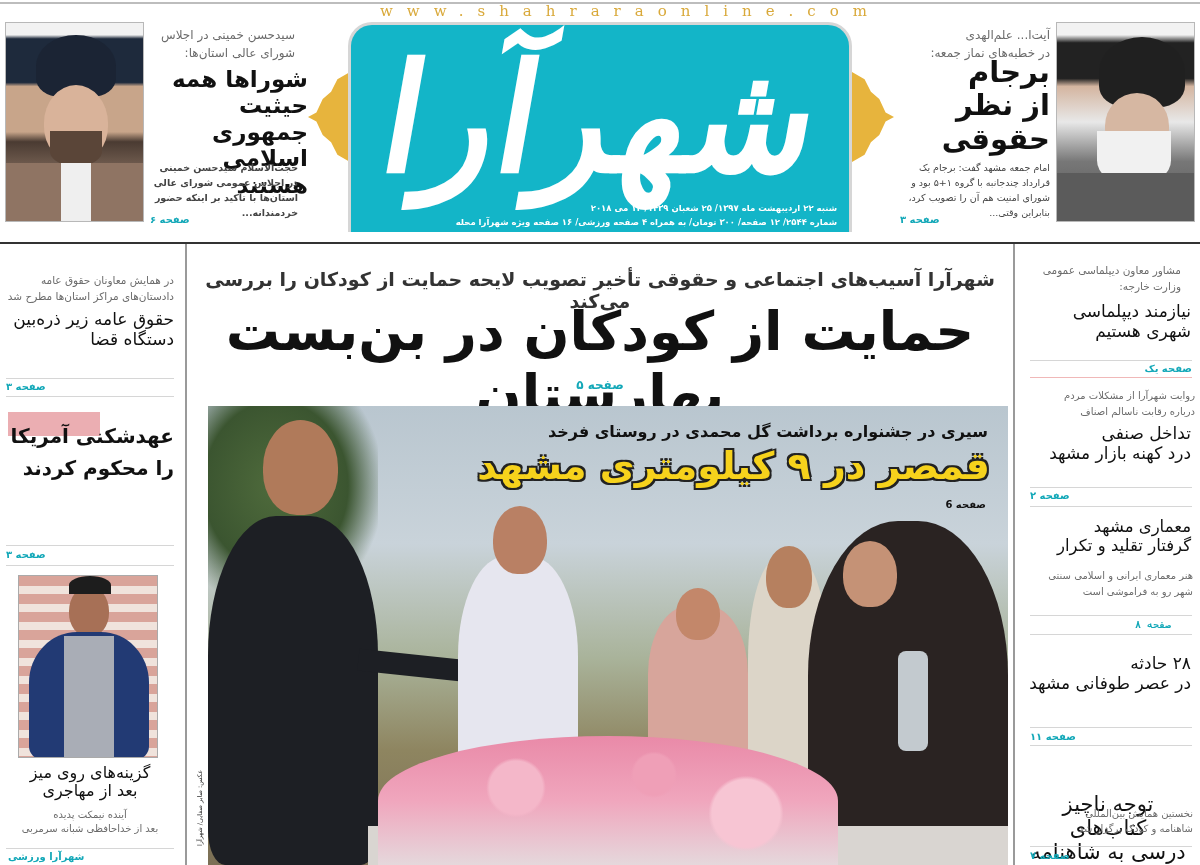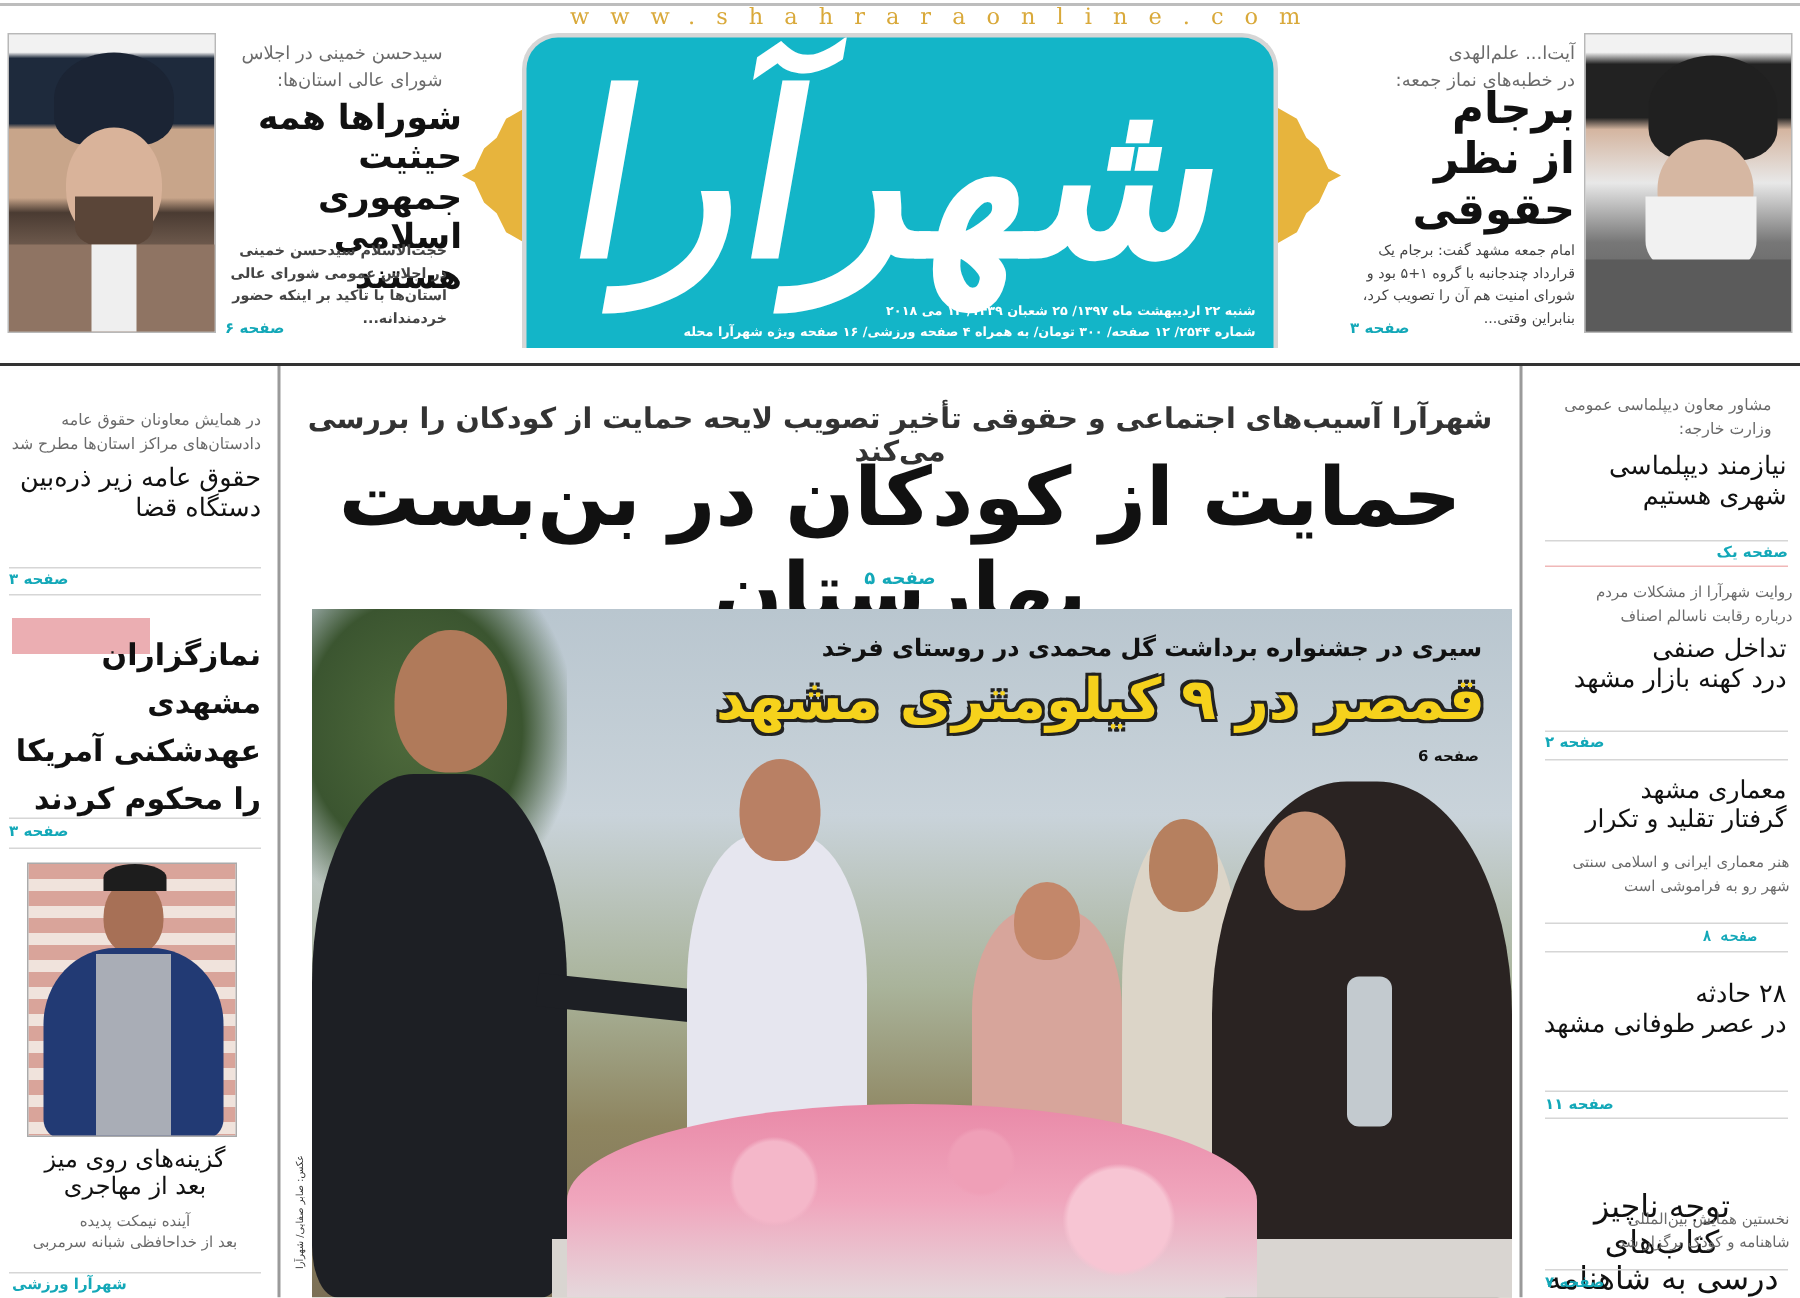--- a/index.html
+++ b/index.html
@@ -150,21 +150,20 @@
 <div class="hl" style="left:6px;top:310px;width:168px;font-size:17px;font-weight:normal;">
   <div>حقوق عامه زیر ذره‌بین</div>
   <div>دستگاه قضا</div>
 </div>
 <div class="rule" style="left:6px;top:378px;width:168px;"></div>
 <div class="page-ref" style="left:6px;top:381px;width:168px;text-align:left;">صفحه ۳</div>
 <div class="rule" style="left:6px;top:396px;width:168px;"></div>
 
 <div class="watermark"></div>
 <div class="hl" style="left:6px;top:420px;width:168px;font-size:20px;line-height:32px;">
-  <div>نمازگزاران مشهدی</div>
   <div>عهدشکنی آمریکا</div>
   <div>را محکوم کردند</div>
 </div>
 <div class="rule" style="left:6px;top:545px;width:168px;"></div>
 <div class="page-ref" style="left:6px;top:549px;width:168px;text-align:left;">صفحه ۳</div>
 <div class="rule" style="left:6px;top:565px;width:168px;"></div>
 
 <div class="sports-photo">
   <div class="head-shape" style="left:50px;top:10px;width:40px;height:50px;background:#a77056;"></div>
   <div style="position:absolute;left:50px;top:0;width:42px;height:18px;background:#1d1d1d;border-radius:50% 50% 0 0;"></div>

